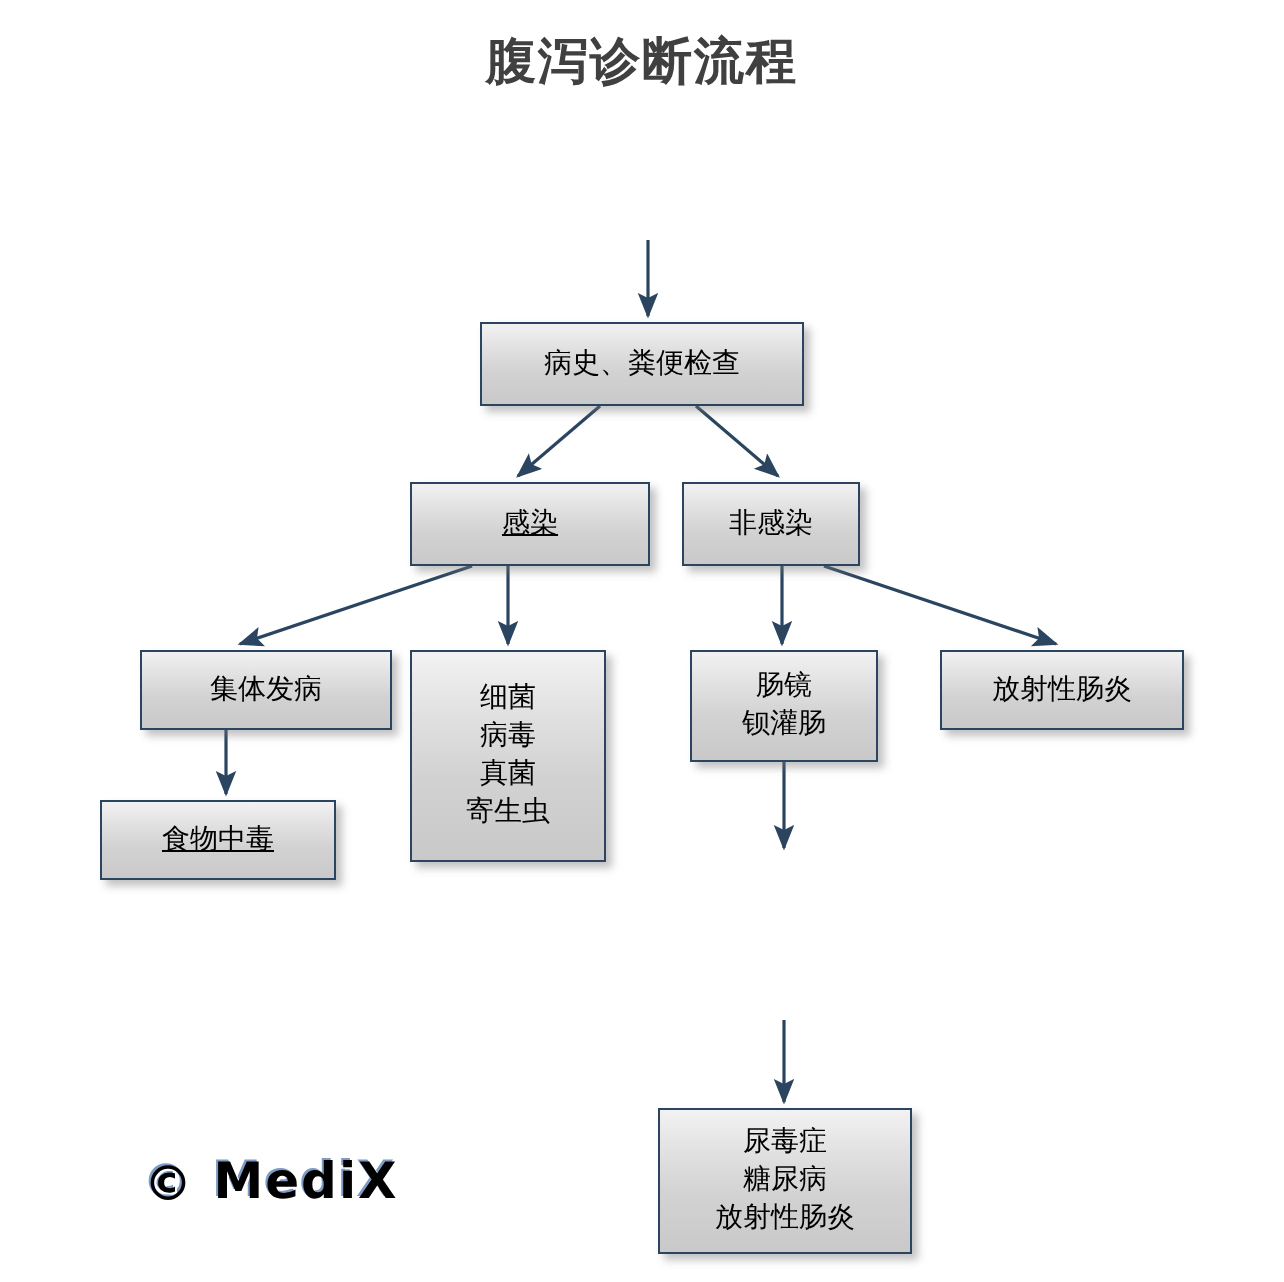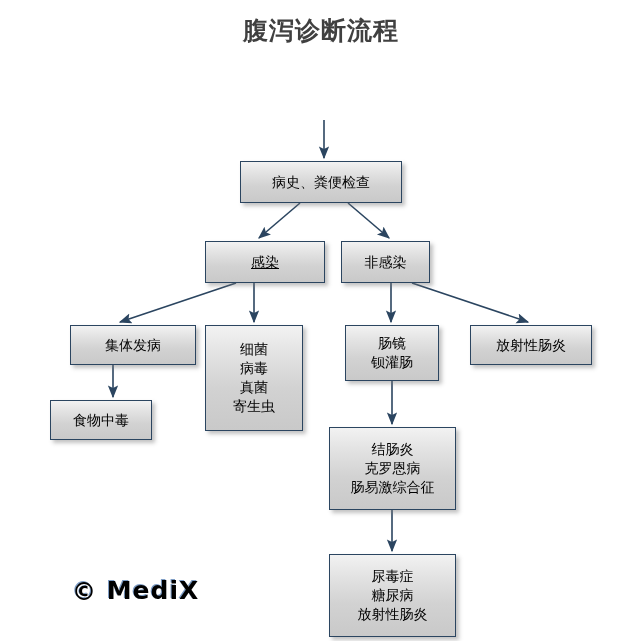--- a/index.html
+++ b/index.html
@@ -124,27 +124,24 @@
   <div class="node" style="left:205px; top:325px; width:98px; height:106px;">细菌
 病毒
 真菌
 寄生虫</div>
 
   <div class="node" style="left:345px; top:325px; width:94px; height:56px;">肠镜
 钡灌肠</div>
 
   <div class="node" style="left:470px; top:325px; width:122px; height:40px;">放射性肠炎</div>
 
-  <div class="node" style="left:50px; top:400px; width:102px; height:40px;">食物中毒</div>
+  <div class="node" style="left:50px; top:400px; width:118px; height:40px;text-decoration:underline;">食物中毒</div>
 
-  <div class="node" style="left:329px; top:427px; width:127px; height:83px;">结肠炎
-克罗恩病
-肠易激综合征</div>
 
-  <div class="node" style="left:329px; top:554px; width:127px; height:83px;">尿毒症
+  <div class="node" style="left:329px; top:554px; width:127px; height:73px;">尿毒症
 糖尿病
 放射性肠炎</div>
 
   <div id="watermark">
     <span class="mark-c">©</span>
     <span>MediX</span>
   </div>
 
 </div>
 

